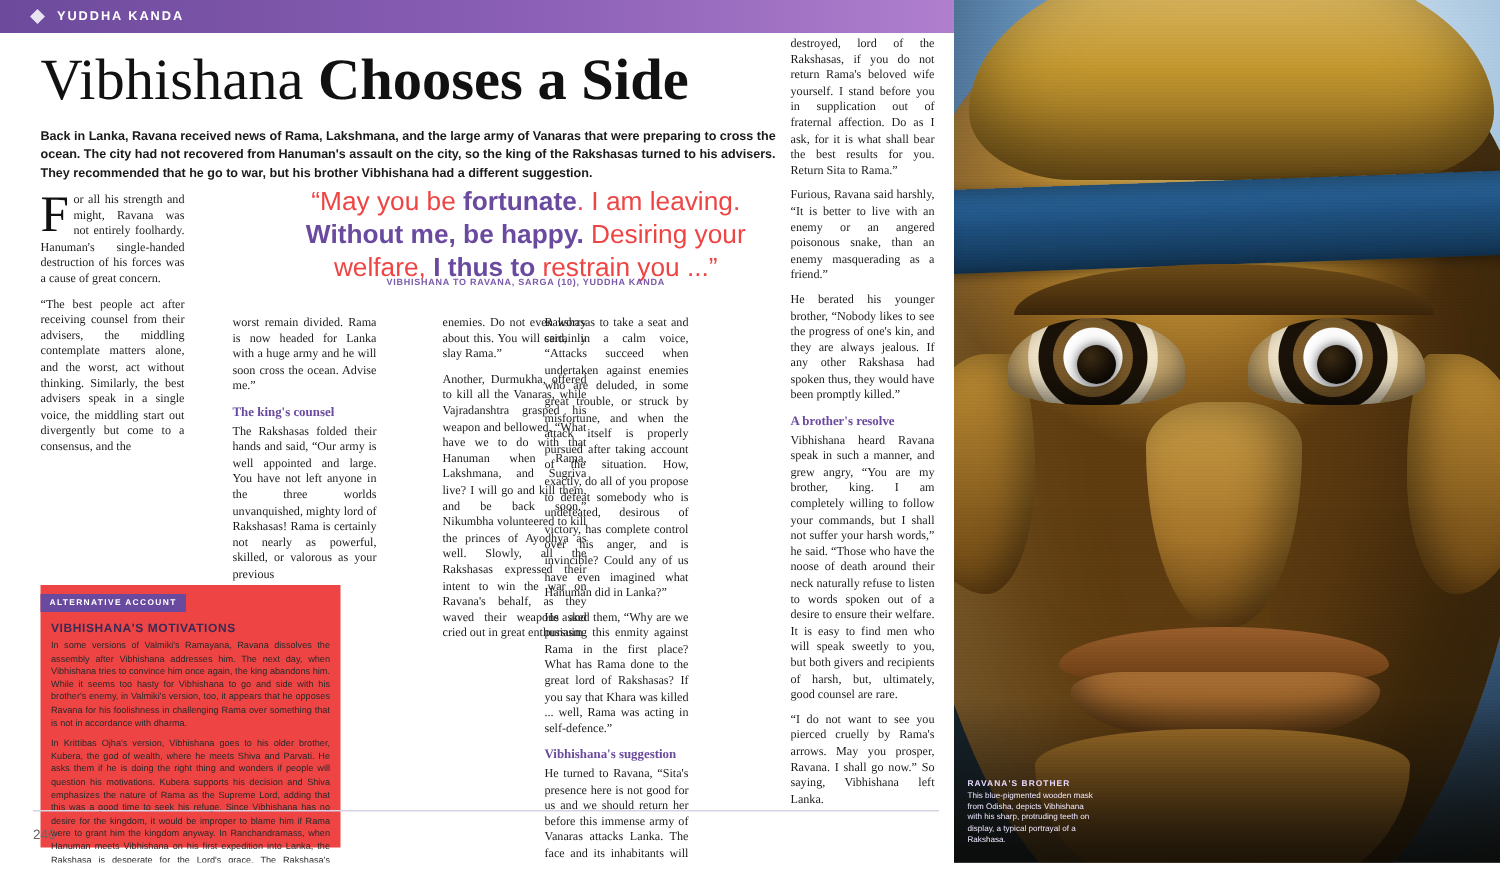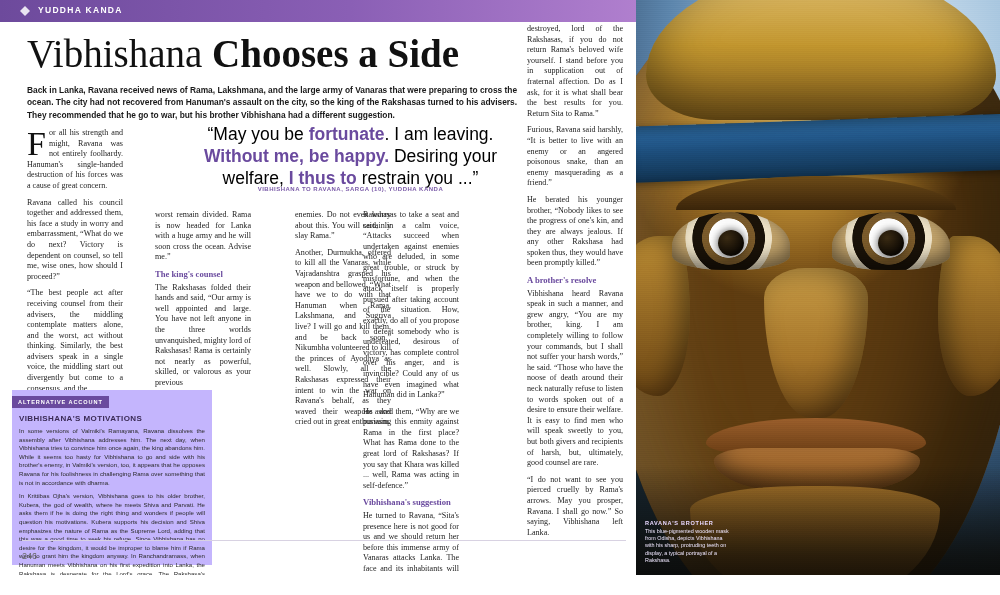--- a/index.html
+++ b/index.html
@@ -137,21 +137,21 @@
   }
 
   
   .pullquote{
     position:absolute;left:178px;top:123px;width:345px;
     font-family:"Liberation Sans",sans-serif;
     text-align:center;
     font-size:17.5px;line-height:22px;color:#222;
   }
   .pullquote .hl{color:#6a4a9e;font-weight:bold;}
-  .pullquote .pl{color:#000000;}
+  .pullquote .pl{color:#ef4444;}
   .pq-credit{
     position:absolute;left:178px;top:186px;width:345px;text-align:center;
     font-family:"Liberation Sans",sans-serif;
     font-size:6px;letter-spacing:.5px;color:#7a5aa8;font-weight:bold;
   }
 
   
   .col{
     position:absolute;top:210px;
     font-family:"Liberation Serif",serif;
@@ -171,22 +171,22 @@
   #col6{left:527px;width:96px;top:24px;height:520px;}
 
   .dropcap::first-letter{
     float:left;font-size:34px;line-height:27px;font-weight:normal;
     padding-right:3px;padding-top:2px;color:#111;
     font-family:"Liberation Serif",serif;
   }
 
   
   .altbox{
-    position:absolute;left:12px;top:390px;width:200px;height:175px;
-    background:#c4b5fd;border-top:none;
+    position:absolute;left:27px;top:390px;width:200px;height:175px;
+    background:#ef4444;border-top:none;
   }
   .altbox .tag{
     background:#6a4a9e;color:#fff;
     font-family:"Liberation Sans",sans-serif;
     font-size:5.6px;font-weight:bold;letter-spacing:.9px;
     padding:3px 6px;display:inline-block;
   }
   .altbox h3{
     margin:6px 7px 4px 7px;
     font-family:"Liberation Sans",sans-serif;
@@ -266,21 +266,20 @@
     <span class="pl">“May you be </span><span class="hl">fortunate</span><span class="pl">. I am leaving.</span>
     <br>
     <span class="hl">Without me, be happy. </span><span class="pl">Desiring your</span>
     <br>
     <span class="pl">welfare,</span><span class="hl"> I thus to </span><span class="pl">restrain you ...”</span>
   </div>
   <div class="pq-credit">VIBHISHANA TO RAVANA, SARGA (10), YUDDHA KANDA</div>
 
   <div class="col" id="col1">
     <p class="dropcap">For all his strength and might, Ravana was not entirely foolhardy. Hanuman's single-handed destruction of his forces was a cause of great concern.</p>
-    <p>Ravana called his council together and addressed them, his face a study in worry and embarrassment, “What do we do next? Victory is dependent on counsel, so tell me, wise ones, how should I proceed?”</p>
     <p>“The best people act after receiving counsel from their advisers, the middling contemplate matters alone, and the worst, act without thinking. Similarly, the best advisers speak in a single voice, the middling start out divergently but come to a consensus, and the</p>
   </div>
 
   <div class="col" id="col2">
     <p>worst remain divided. Rama is now headed for Lanka with a huge army and he will soon cross the ocean. Advise me.”</p>
     <h4>The king's counsel</h4>
     <p>The Rakshasas folded their hands and said, “Our army is well appointed and large. You have not left anyone in the three worlds unvanquished, mighty lord of Rakshasas! Rama is certainly not nearly as powerful, skilled, or valorous as your previous</p>
   </div>
 
   <div class="col" id="col3">

